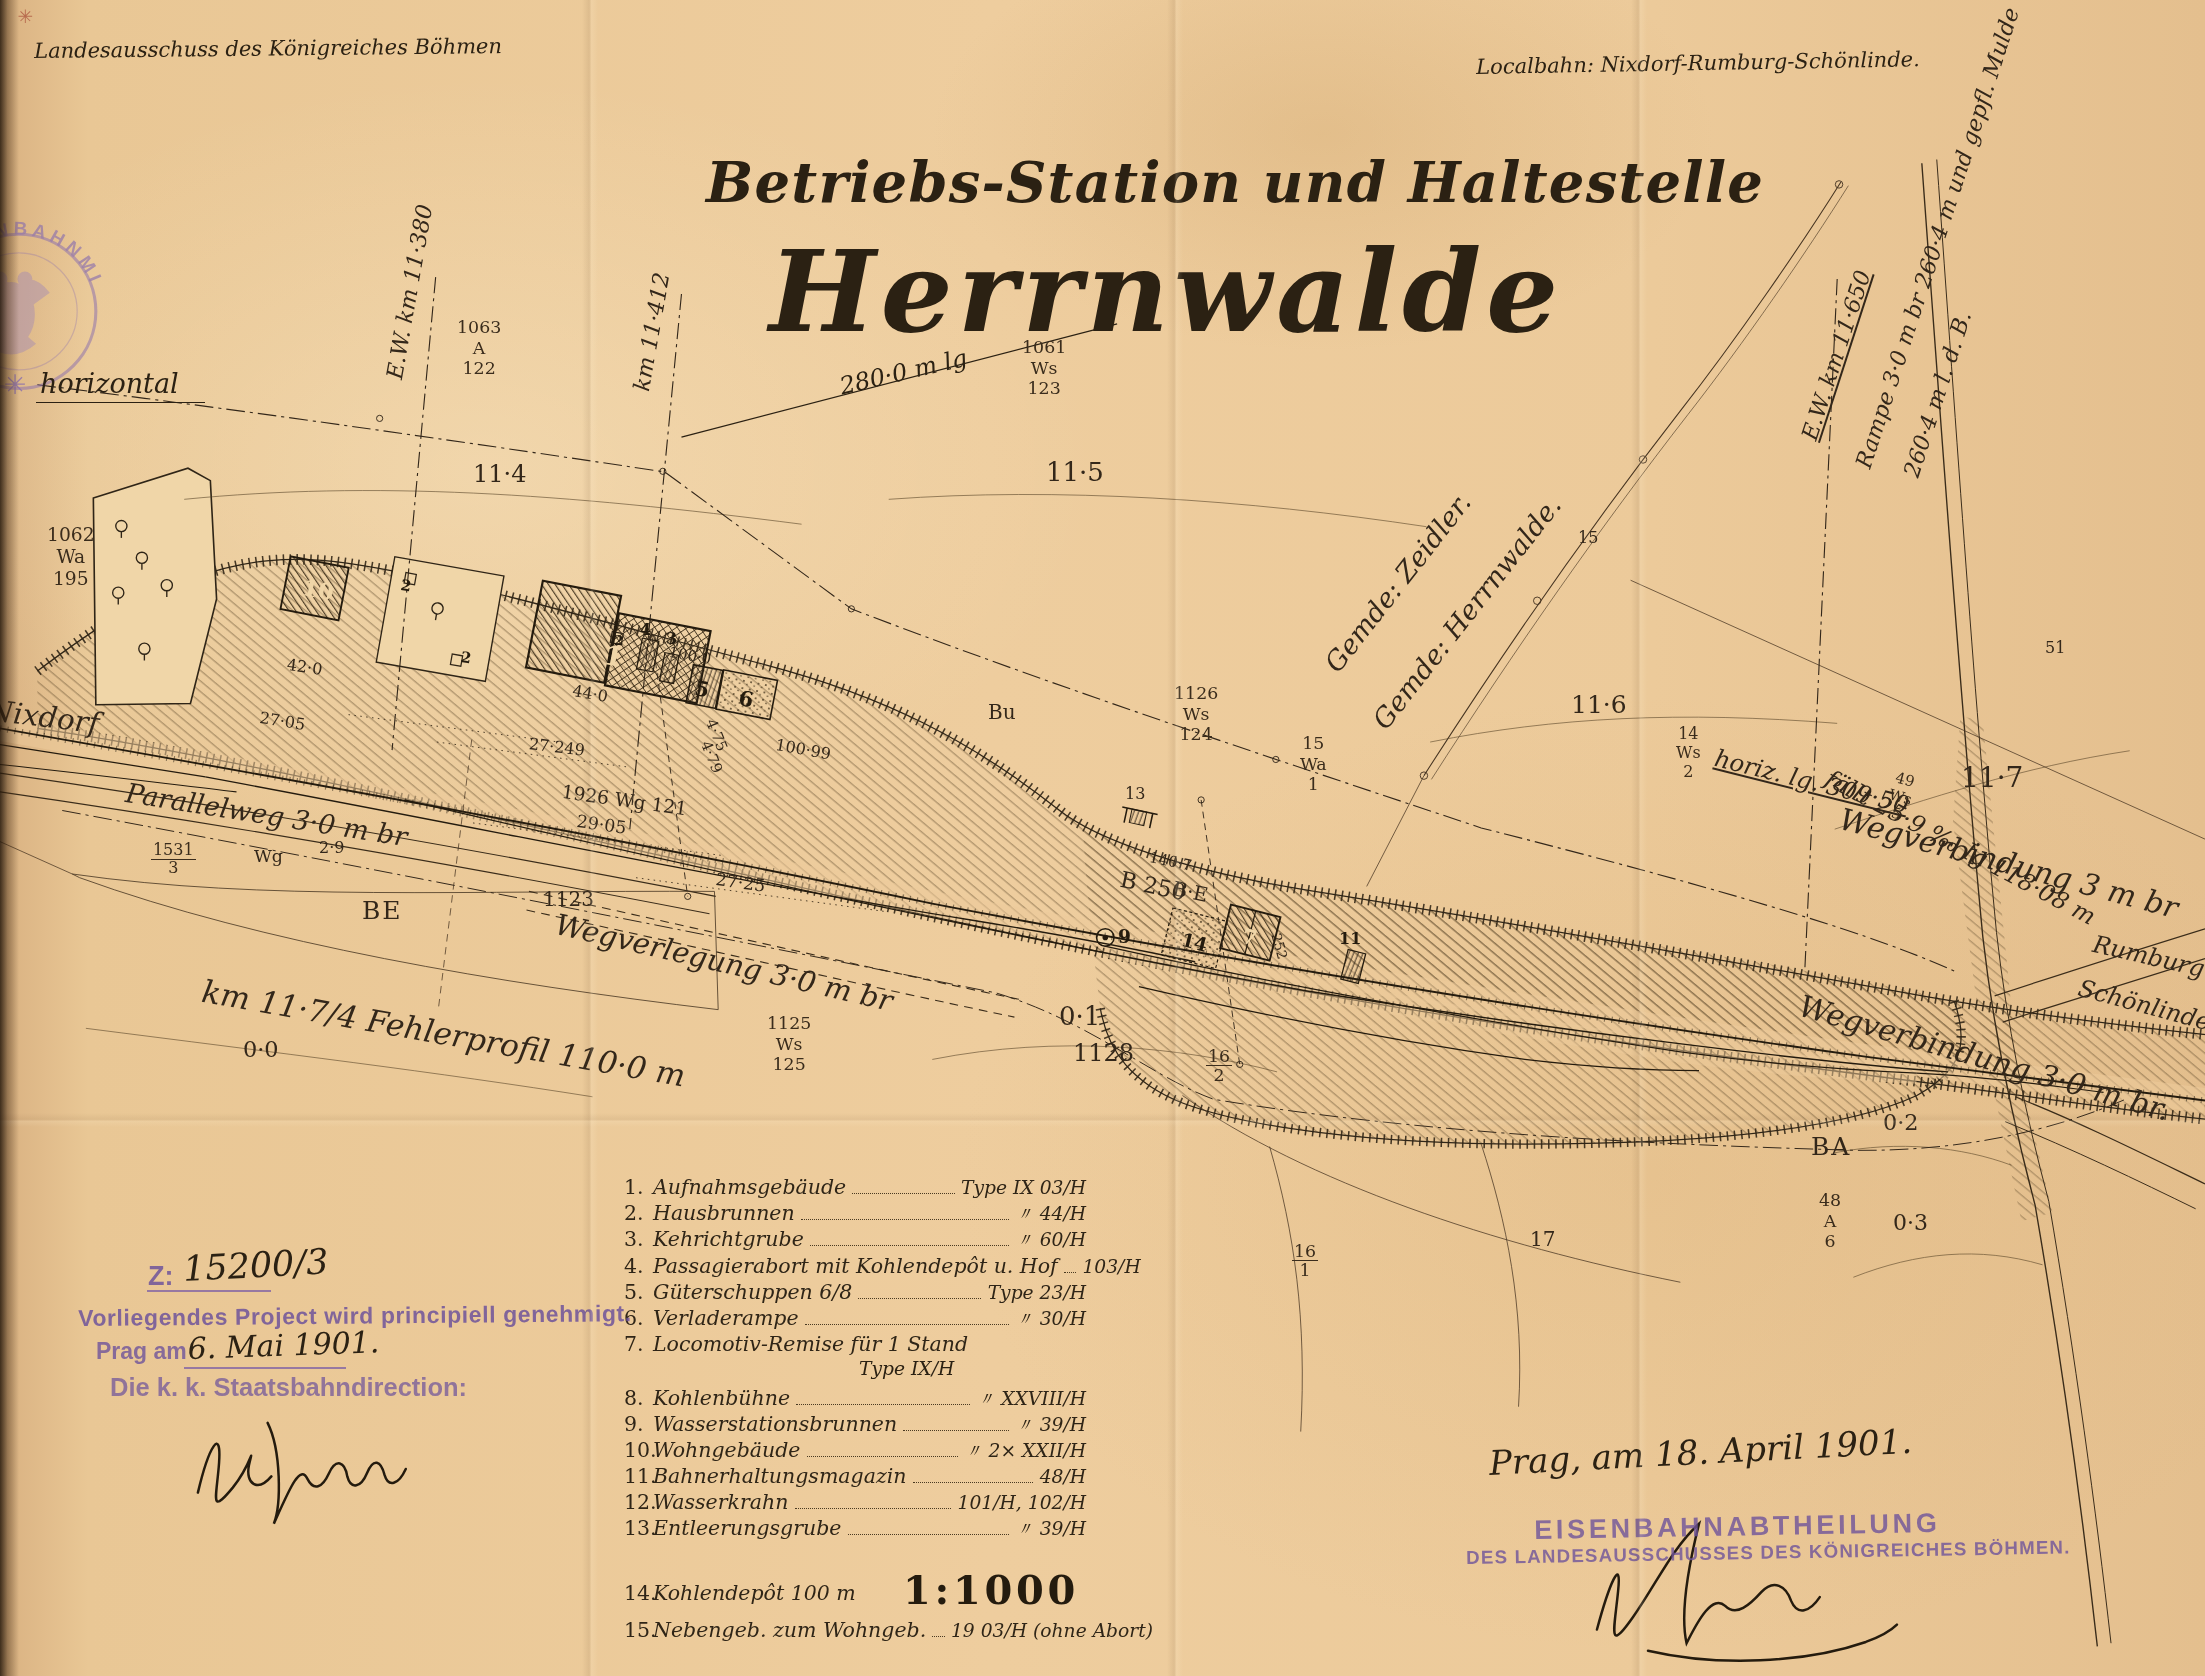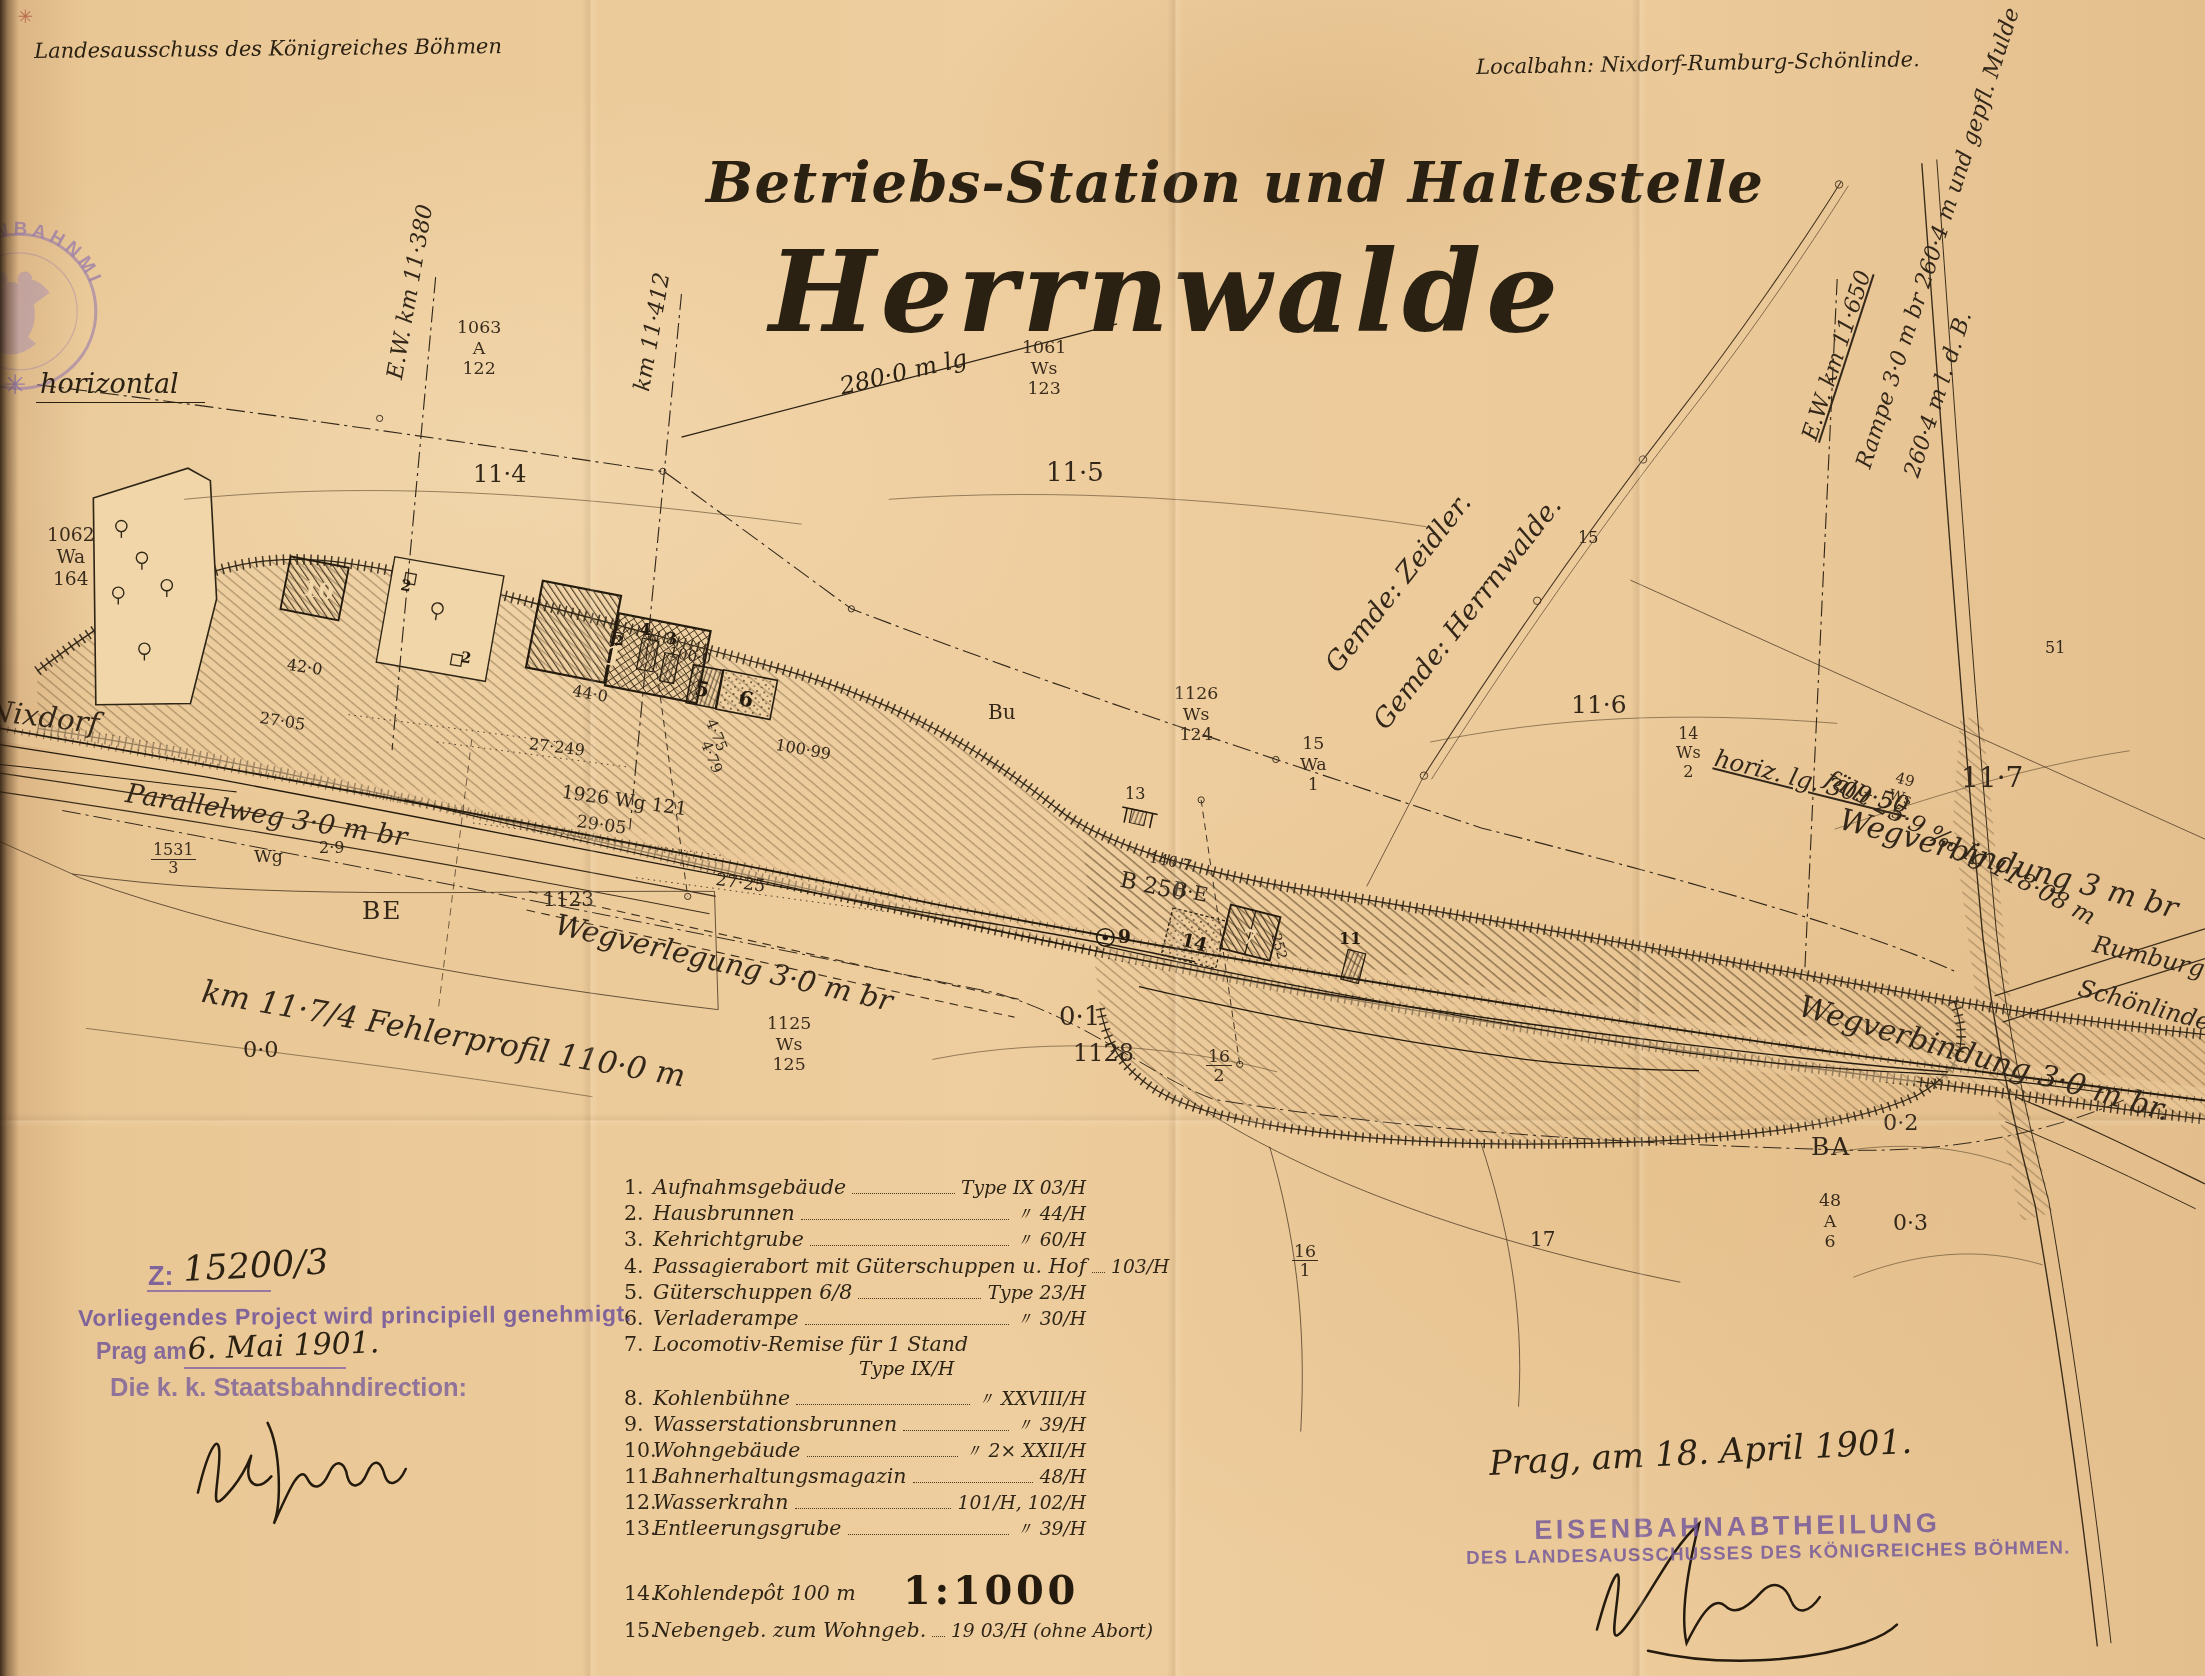--- a/index.html
+++ b/index.html
@@ -349,21 +349,21 @@
   <div class="ml" style="left:1175px;top:878px;font-size:20px;font-style:normal;transform:rotate(12deg)">B·E</div>
   <div class="ml" style="left:1151px;top:850px;font-size:15px;font-style:normal;transform:rotate(12deg)">140·7</div>
   <div class="ml" style="left:777px;top:737px;font-size:16px;font-style:normal;transform:rotate(10deg)">100·99</div>
   <div class="ml" style="left:717px;top:717px;font-size:15px;font-style:normal;transform:rotate(68deg)">4·75</div>
   <div class="ml" style="left:712px;top:739px;font-size:15px;font-style:normal;transform:rotate(68deg)">4·79</div>
   <div class="ml" style="left:574px;top:683px;font-size:16px;font-style:normal;transform:rotate(10deg)">44·0</div>
   <div class="ml" style="left:670px;top:645px;font-size:15px;font-style:normal;transform:rotate(10deg)">100·0</div>
   <div class="pl" style="left:47px;top:524px;font-size:18.7px">
     <span>1062</span>
       <span>Wa</span>
-      <span>164</span>
+      <span>195</span>
   </div>
   <div class="ml" style="left:988px;top:702px;font-size:20px;font-style:normal">Bu</div>
   <div class="ml" style="left:2045px;top:640px;font-size:16px;font-style:normal">51</div>
   <div class="ml" style="left:1125px;top:786px;font-size:16px;font-style:normal">13</div>
   <div class="ml" style="left:1282px;top:932px;font-size:13.7px;font-style:normal;transform:rotate(75deg)">252</div>
 
   <div class="bnum" style="left:607px;top:641px;font-size:27px;color:#f0d6a8;transform:rotate(11deg)">1</div>
   <div class="bnum" style="left:305px;top:576px;font-size:22.4px;color:#f0d6a8;transform:rotate(11deg)">10</div>
   <div class="bnum" style="left:697px;top:677px;font-size:21px;transform:rotate(11deg)">5</div>
   <div class="bnum" style="left:741px;top:687px;font-size:21px;transform:rotate(11deg)">6</div>
@@ -390,21 +390,21 @@
       <span class="lg-val">〃 44/H</span>
     </div>
   <div class="lg-row" style="top:1227px">
       <span class="lg-num">3.</span>
       <span class="lg-label">Kehrichtgrube</span>
       <span class="lg-leader"></span>
       <span class="lg-val">〃 60/H</span>
     </div>
   <div class="lg-row" style="top:1254px">
       <span class="lg-num">4.</span>
-      <span class="lg-label">Passagierabort mit Güterschuppen u. Hof</span>
+      <span class="lg-label">Passagierabort mit Kohlendepôt u. Hof</span>
       <span class="lg-leader"></span>
       <span class="lg-val">103/H</span>
     </div>
   <div class="lg-row" style="top:1280px">
       <span class="lg-num">5.</span>
       <span class="lg-label">Güterschuppen 6/8</span>
       <span class="lg-leader"></span>
       <span class="lg-val">Type 23/H</span>
     </div>
   <div class="lg-row" style="top:1306px">

